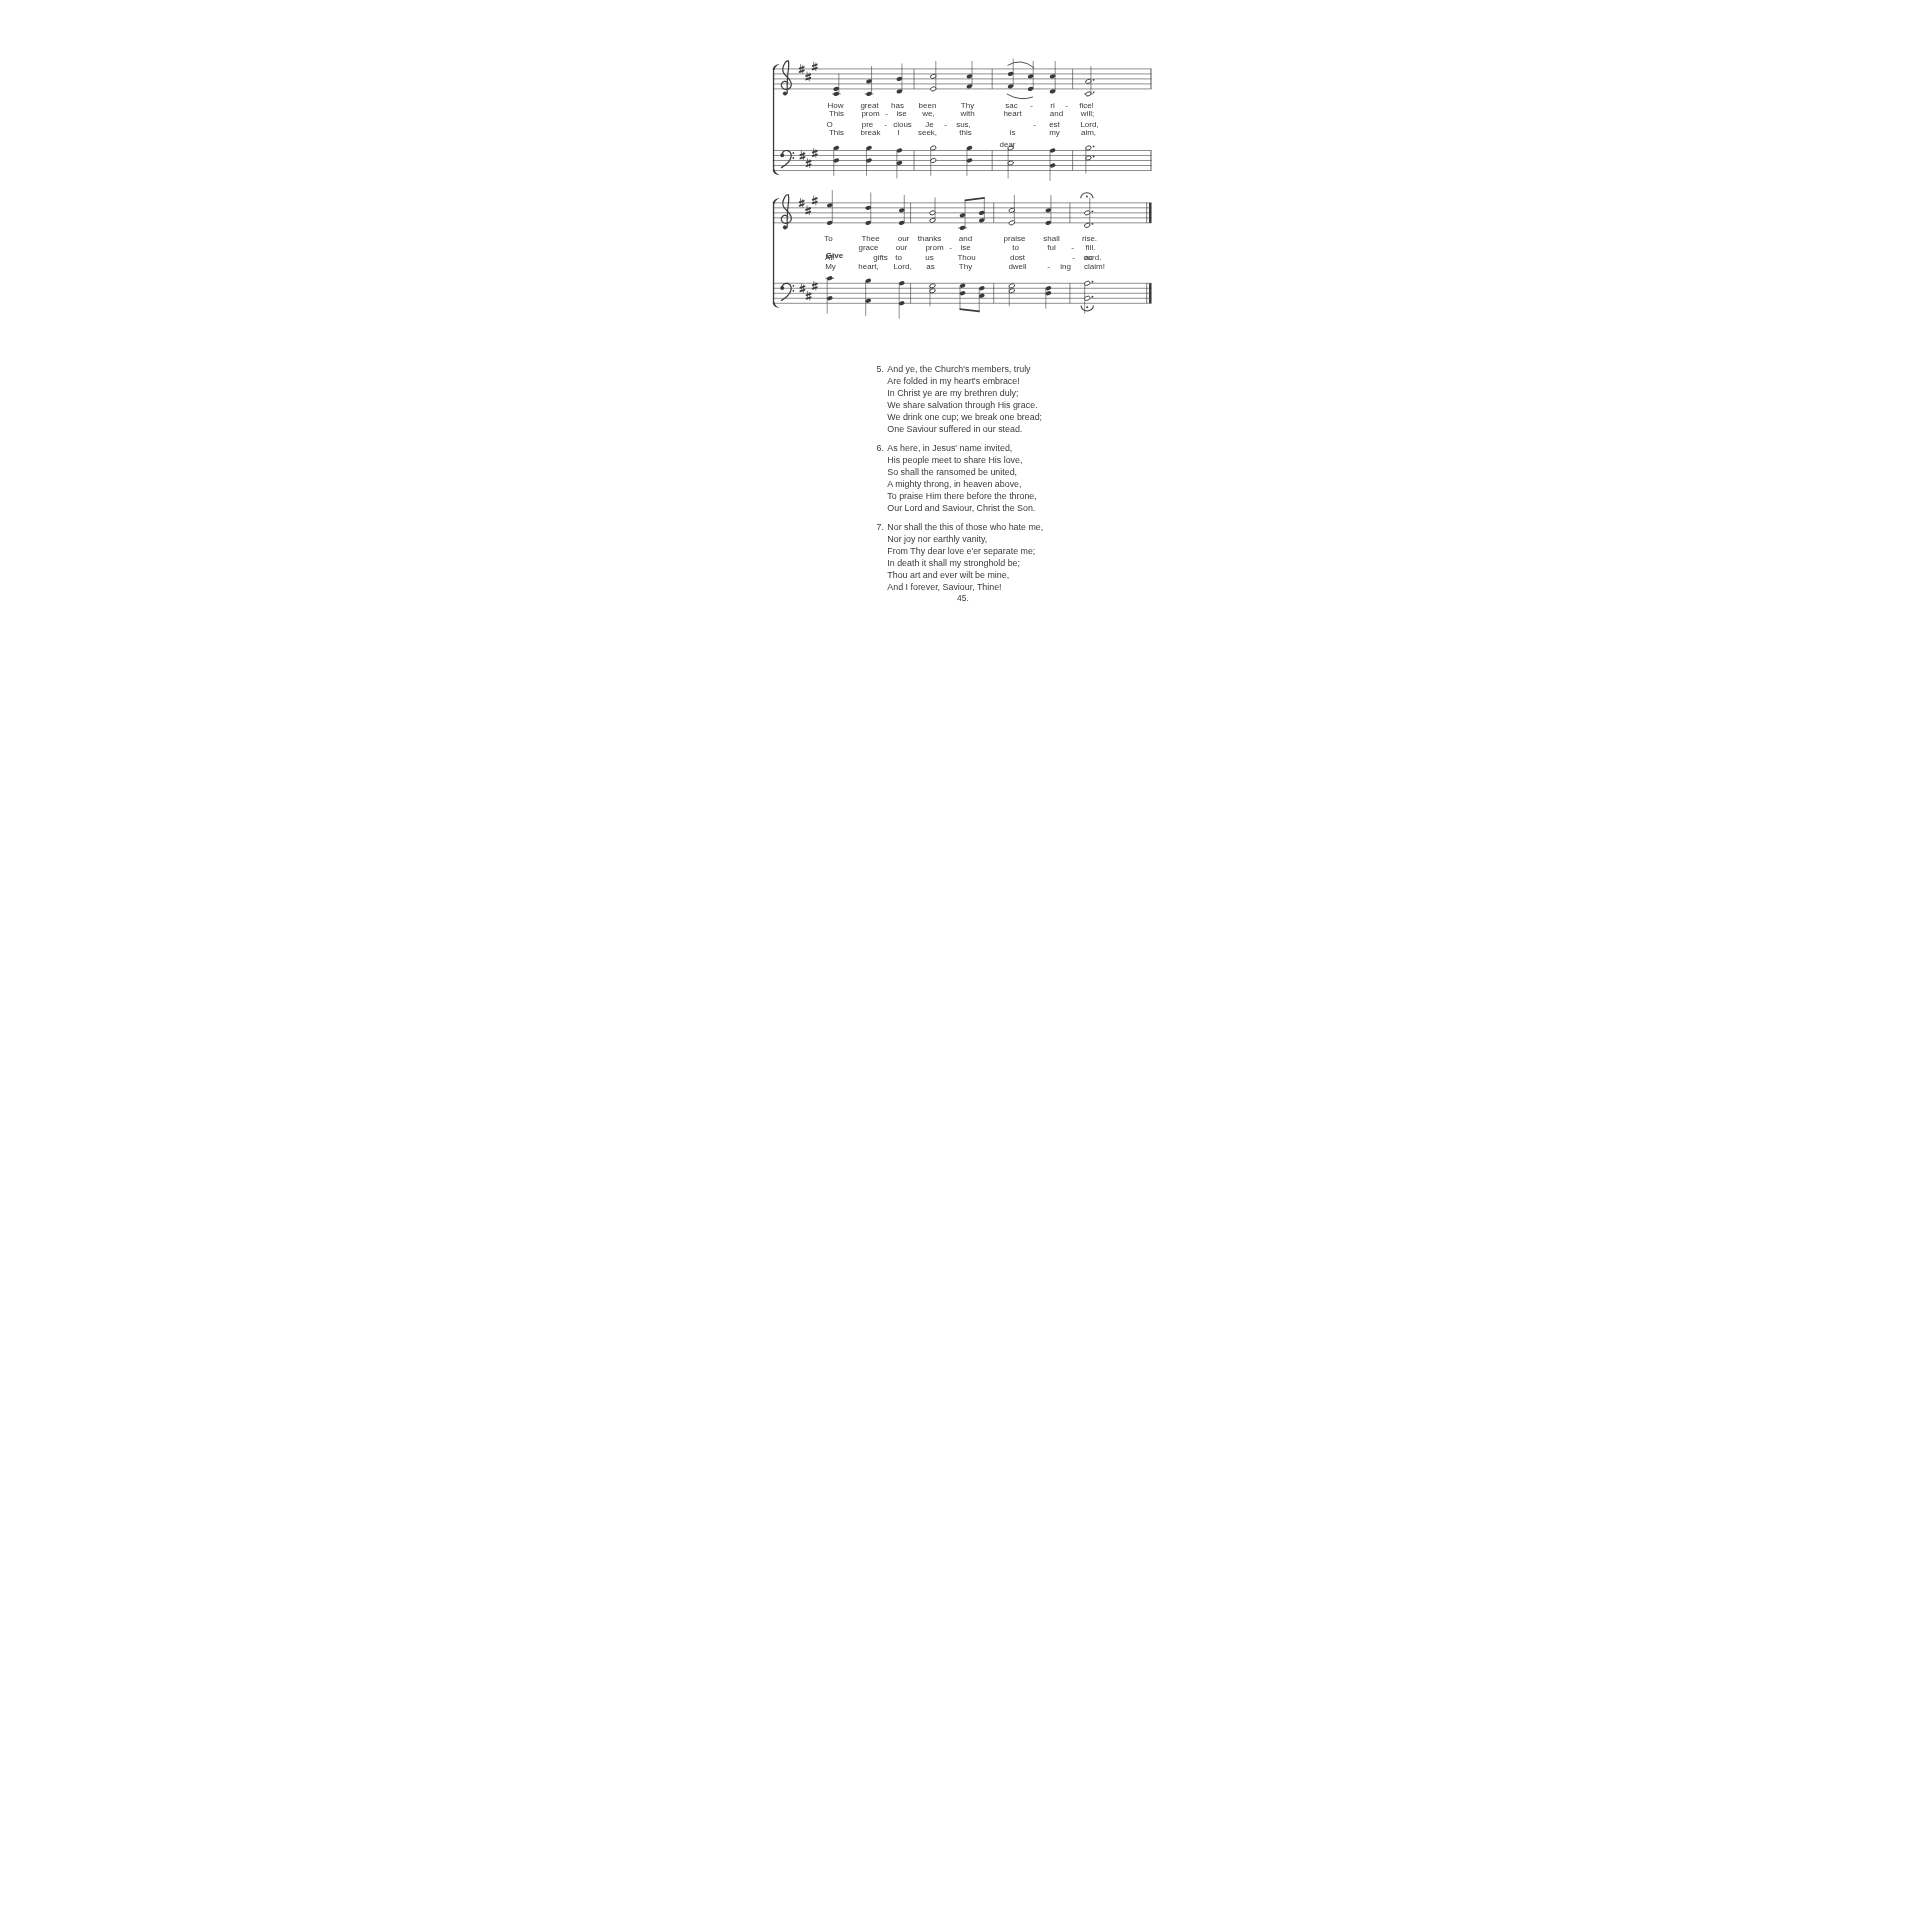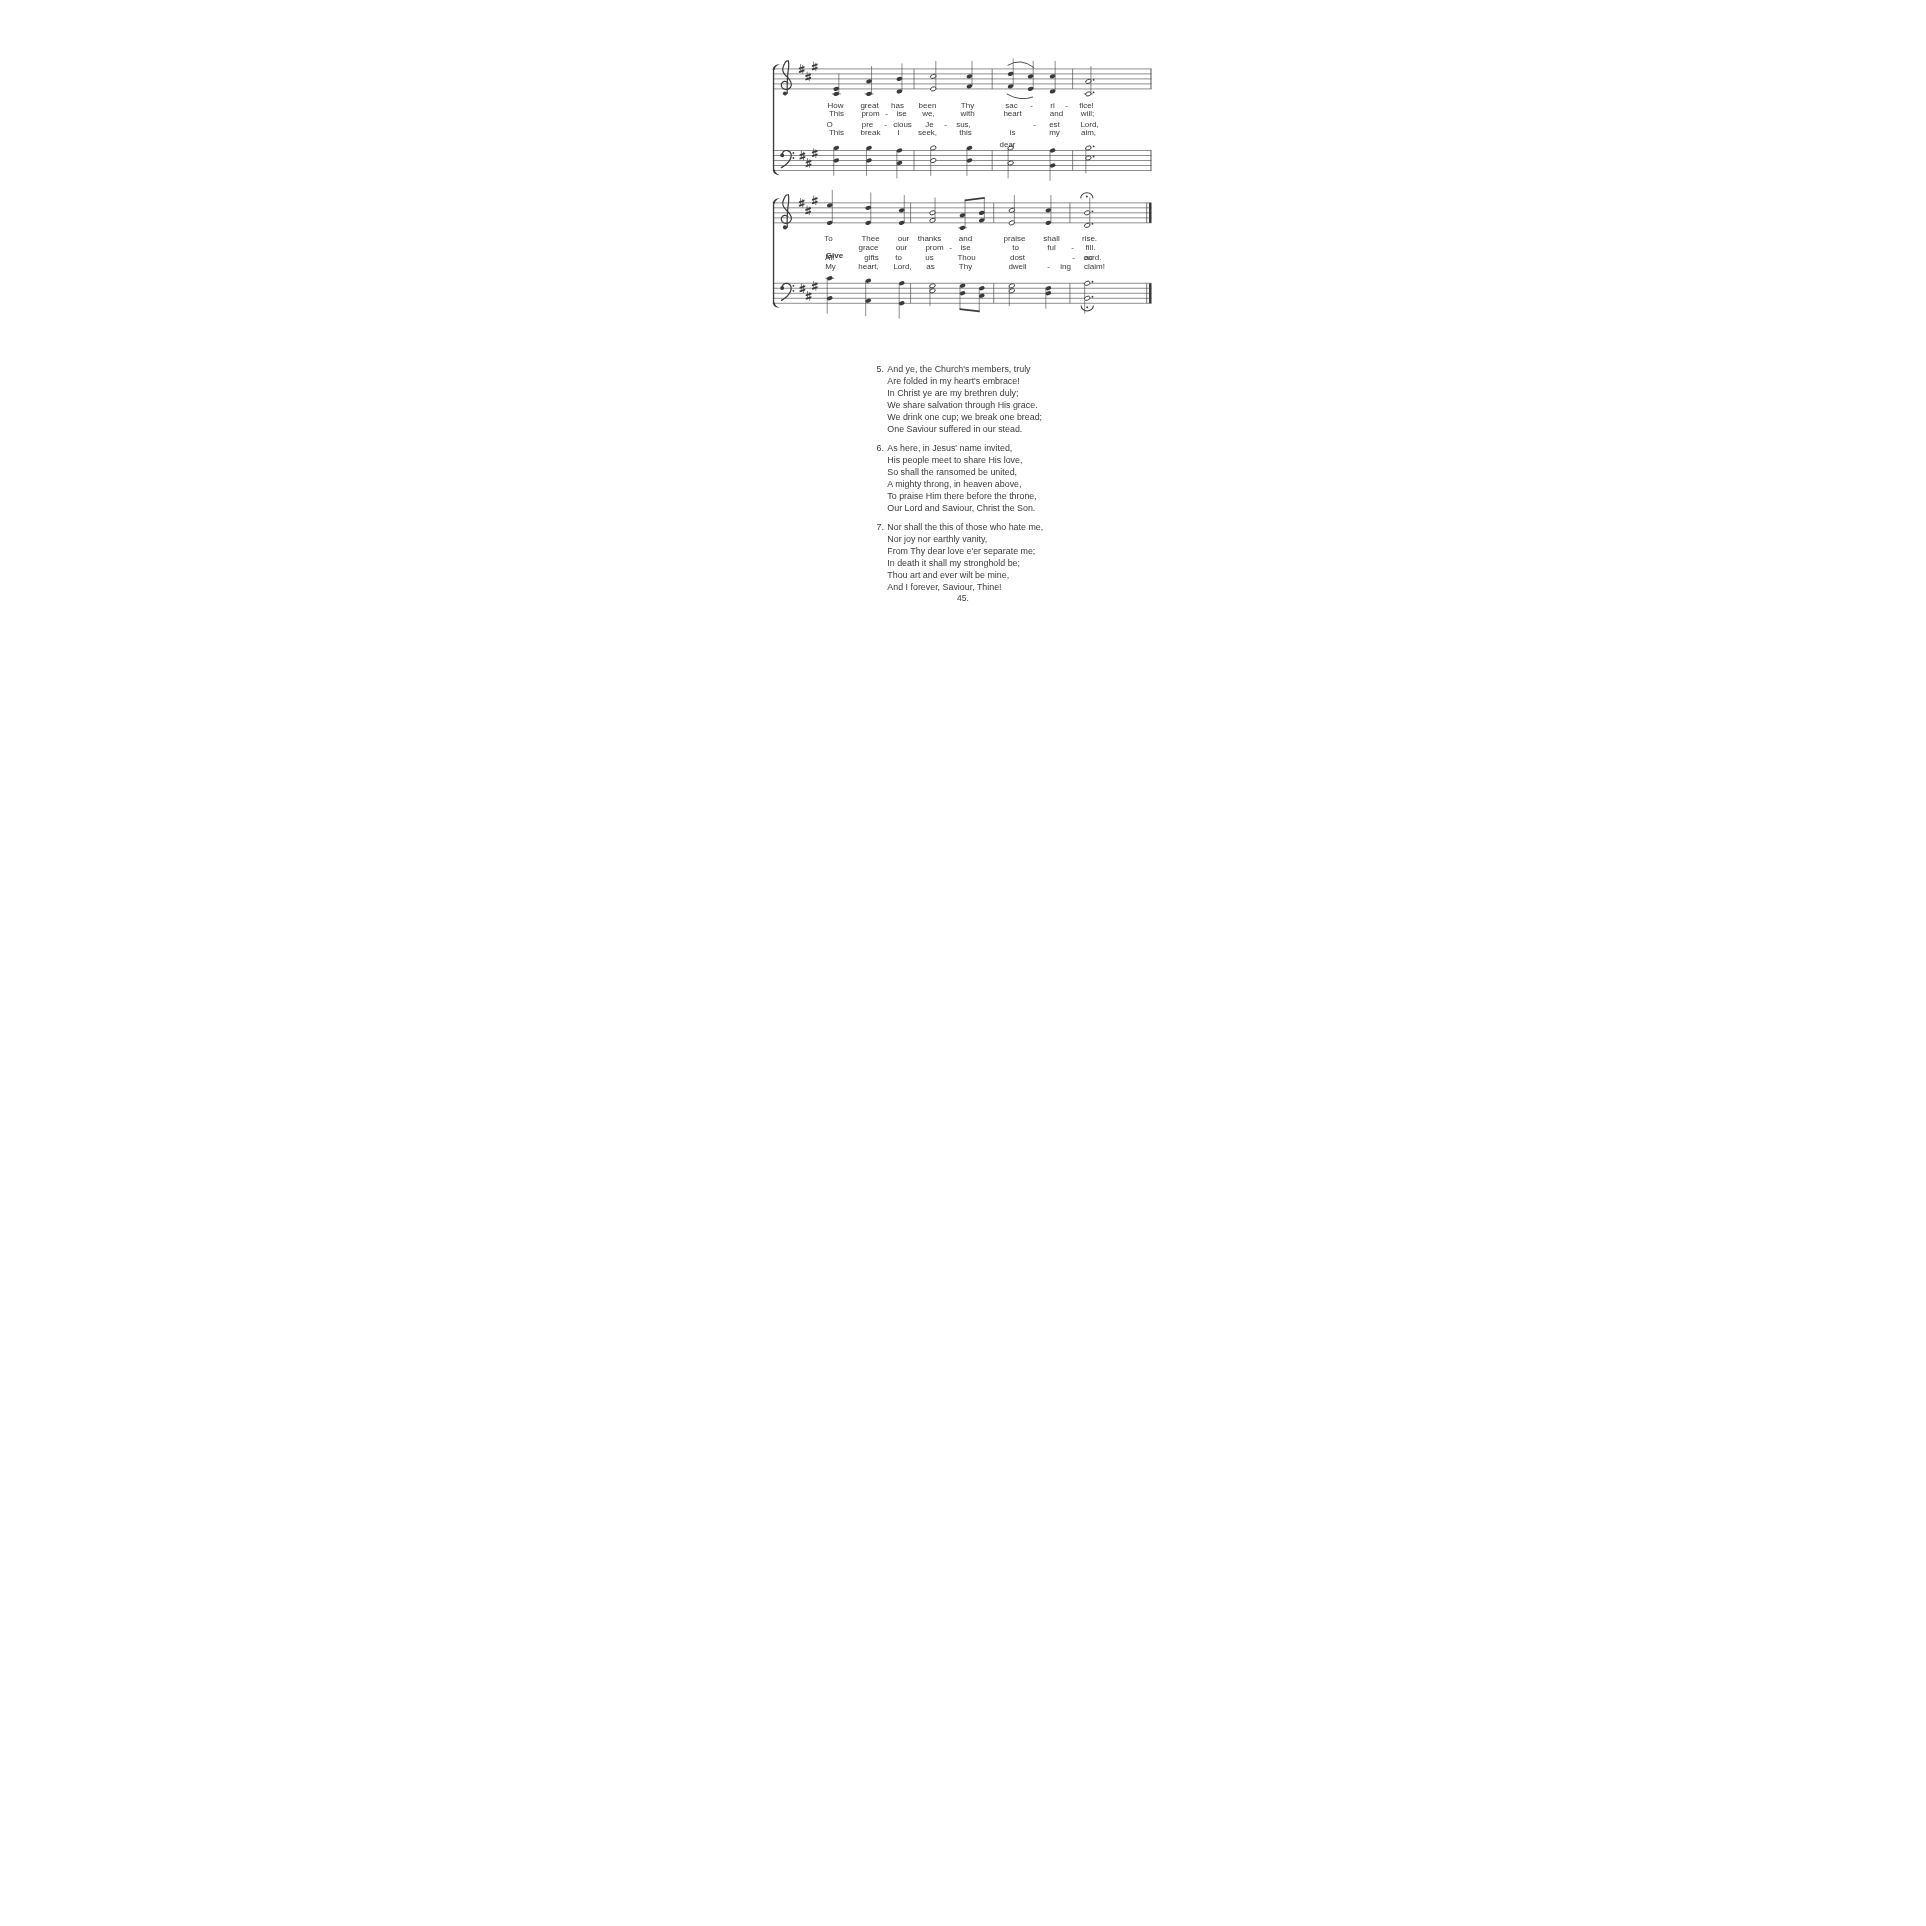--- a/index.html
+++ b/index.html
@@ -365,21 +365,21 @@
       <span class="lyric-syllable" style="left: 151px; top: 244px;">grace</span>
       <span class="lyric-syllable" style="left: 184px; top: 244px;">our</span>
       <span class="lyric-syllable" style="left: 217px; top: 244px;">prom</span>
       <span class="lyric-syllable" style="left: 233px; top: 244px;">-</span>
       <span class="lyric-syllable" style="left: 248px; top: 244px;">ise</span>
       <span class="lyric-syllable" style="left: 298px; top: 244px;">to</span>
       <span class="lyric-syllable" style="left: 334px; top: 244px;">ful</span>
       <span class="lyric-syllable" style="left: 355px; top: 244px;">-</span>
       <span class="lyric-syllable" style="left: 373px; top: 244px;">fill.</span>
       <span class="lyric-syllable" style="left: 112px; top: 254px;">All</span>
-      <span class="lyric-syllable" style="left: 154px; top: 254px;">gifts</span>
+      <span class="lyric-syllable" style="left: 163px; top: 254px;">gifts</span>
       <span class="lyric-syllable" style="left: 181px; top: 254px;">to</span>
       <span class="lyric-syllable" style="left: 212px; top: 254px;">us</span>
       <span class="lyric-syllable" style="left: 249px; top: 254px;">Thou</span>
       <span class="lyric-syllable" style="left: 300px; top: 254px;">dost</span>
       <span class="lyric-syllable" style="left: 339px; top: 254px; margin-left: 32px;">ac</span>
       <span class="lyric-syllable" style="left: 356px; top: 254px;">-</span>
       <span class="lyric-syllable" style="left: 375px; top: 254px;">cord.</span>
       <span class="lyric-syllable" style="left: 113px; top: 263px;">My</span>
       <span class="lyric-syllable" style="left: 151px; top: 263px;">heart,</span>
       <span class="lyric-syllable" style="left: 185px; top: 263px;">Lord,</span>

